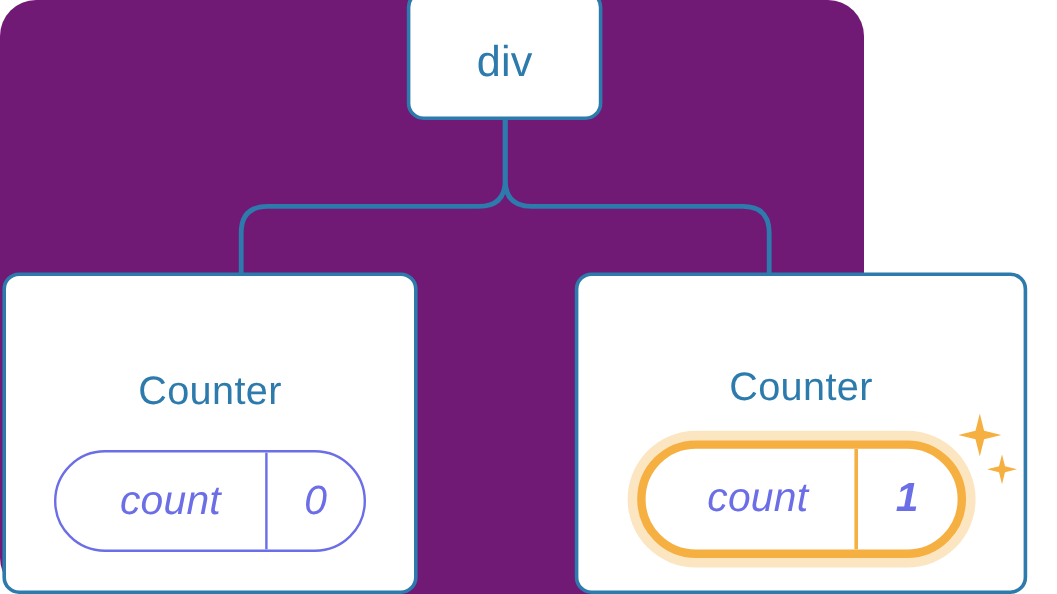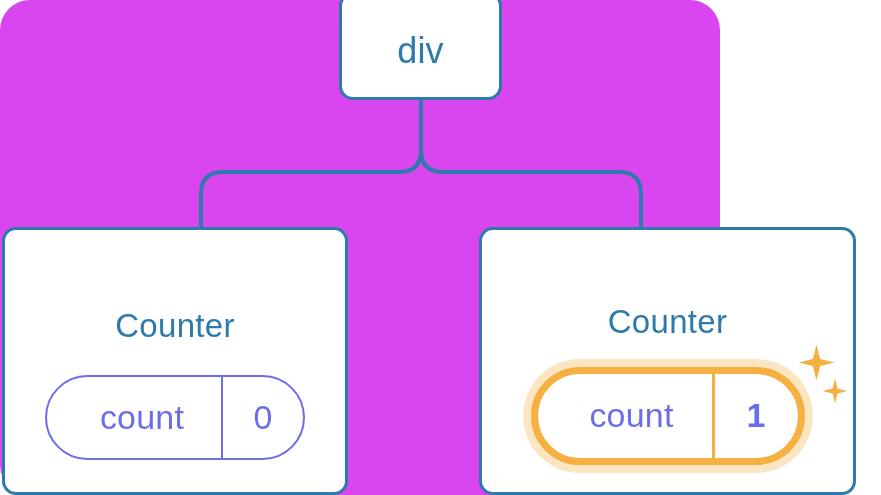--- a/index.html
+++ b/index.html
@@ -9,21 +9,21 @@
   body {
     width: 881px;
     height: 495px;
     overflow: hidden;
     font-family: "Liberation Sans", sans-serif;
   }
   #stage {
     position: relative;
     width: 720px;
     height: 495px;
-    background: #d946ef;
+    background: #701a75;
     border-radius: 30px;
   }
   
   #connectors {
     position: absolute;
     left: 0;
     top: 0;
     width: 881px;
     height: 495px;
   }
@@ -91,20 +91,21 @@
     background: #ffffff;
     box-sizing: border-box;
     overflow: hidden;
   }
   .hook-name,
   .hook-value {
     display: flex;
     align-items: center;
     justify-content: center;
     box-sizing: border-box;
+    font-style: italic;
   }
   .hook-name {
     width: 174px;
     color: #6b6ee6;
     font-size: 34px;
     font-weight: 400;
     letter-spacing: 0.2px;
     padding-left: 16px;
   }
   .hook-value {

